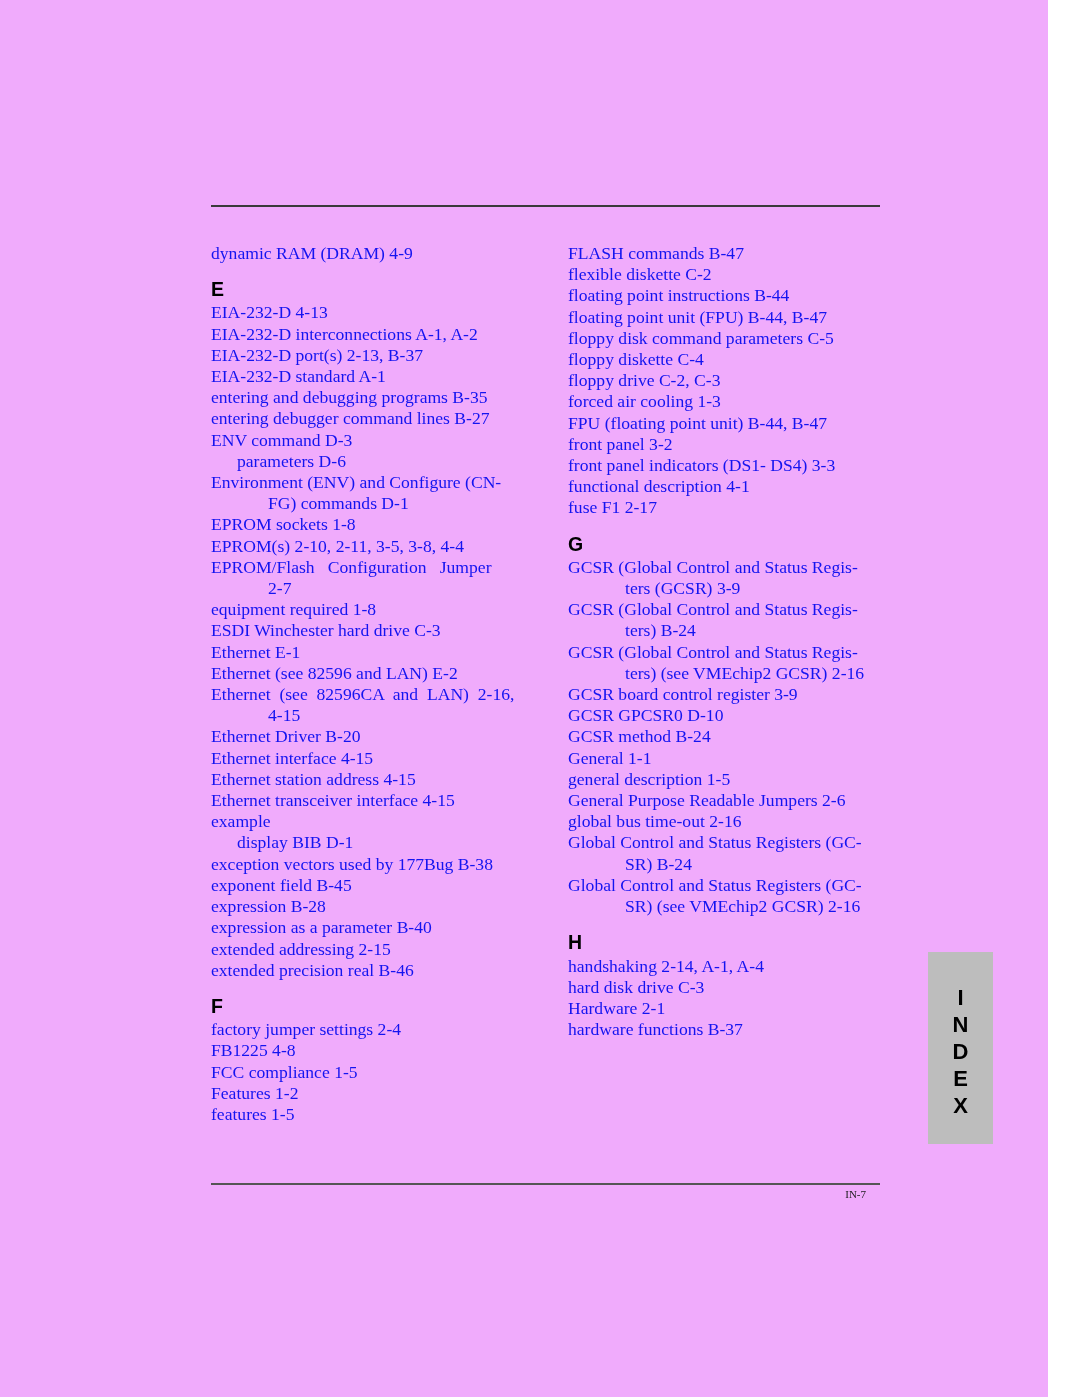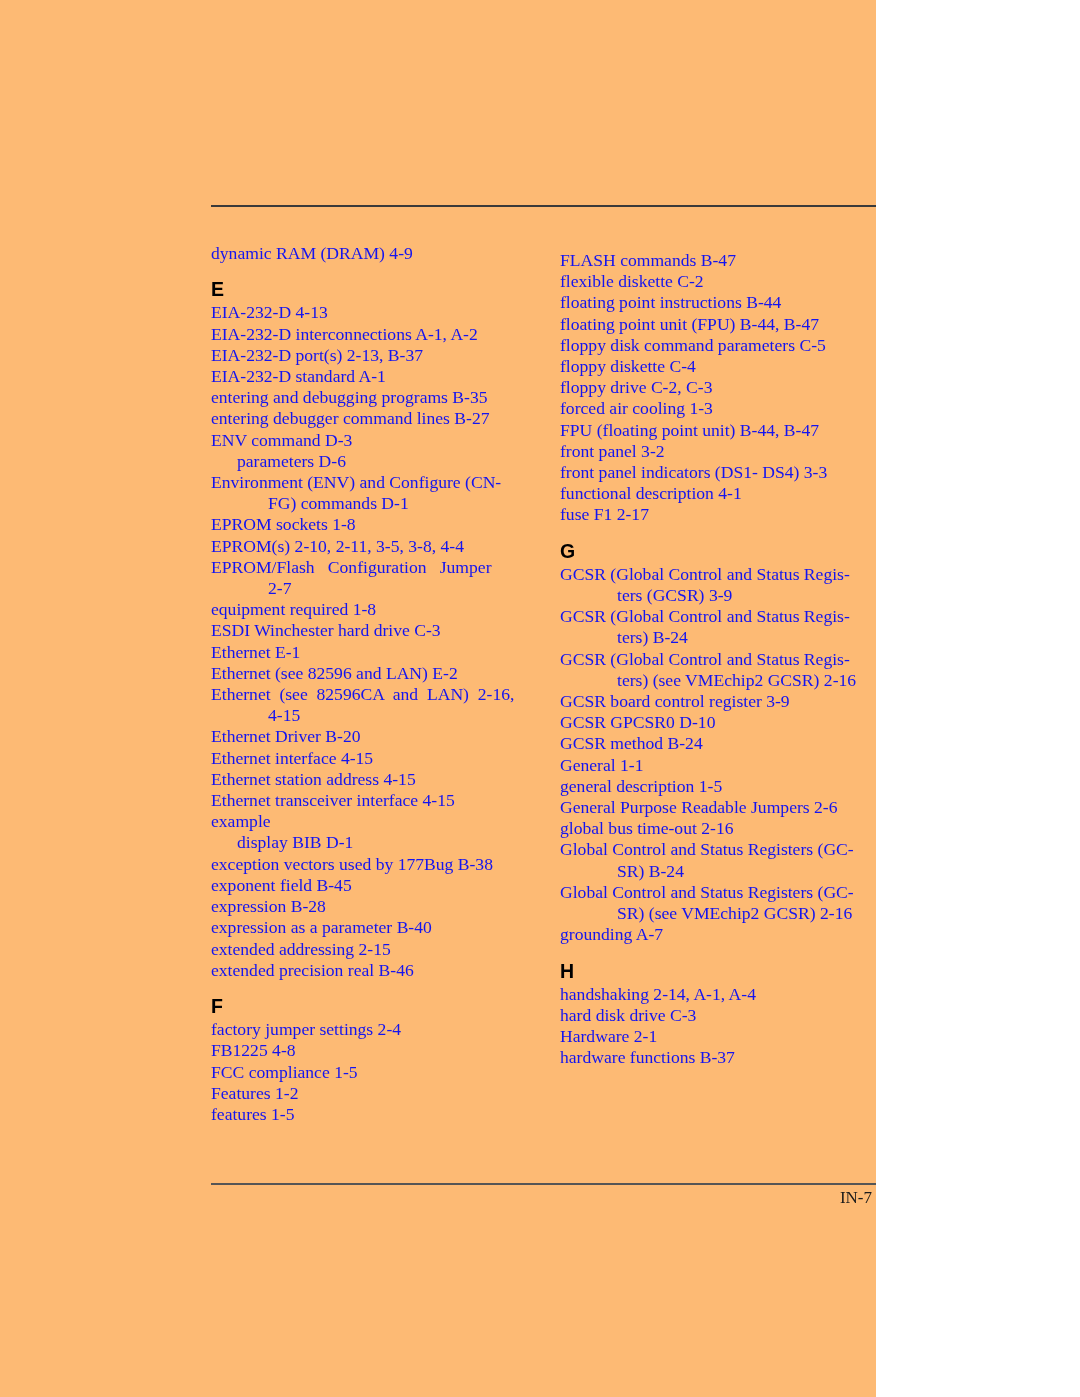--- a/index.html
+++ b/index.html
@@ -6,23 +6,23 @@
   html, body {
     margin: 0;
     padding: 0;
     background: #ffffff;
   }
   body {
     font-family: "Liberation Serif", serif;
   }
   .page {
     position: relative;
-    width: 876px;
+    width: 1048px;
     height: 1397px;
-    background: #fdba74;
+    background: #f0abfc;
     overflow: hidden;
   }
 
   
   .top-rule {
     position: absolute;
     left: 211px;
     top: 205px;
     width: 669px;
     height: 2px;
@@ -35,21 +35,21 @@
     left: 211px;
     top: 243px;
     width: 700px;
   }
   .col {
     position: absolute;
     top: 0;
     width: 335px;
   }
   .col-left  { left: 0px; }
-  .col-right { left: 349px; margin-top: 7px; }
+  .col-right { left: 357px; }
 
   .entry {
     color: #1414f0;
     font-size: 17.6px;
     line-height: 21.2px;
     font-family: "Liberation Serif", serif;
     white-space: pre-wrap;
     margin: 0;
     padding: 0;
   }
@@ -102,27 +102,27 @@
   .footer-rule {
     position: absolute;
     left: 211px;
     top: 1183px;
     width: 669px;
     height: 1.6px;
     background: #555555;
   }
   .footer-page {
     position: absolute;
-    left: 203px;
+    left: 197px;
     top: 1188px;
     width: 669px;
     text-align: right;
     color: #1a1a1a;
     font-family: "Liberation Serif", serif;
-    font-size: 17px;
+    font-size: 11px;
   }
 </style>
 </head>
 <body>
 
 <div class="page">
 
   <div class="top-rule"></div>
 
   <div class="columns">
@@ -193,21 +193,20 @@
         <div class="entry">GCSR GPCSR0 D-10</div>
         <div class="entry">GCSR method B-24</div>
         <div class="entry">General 1-1</div>
         <div class="entry">general description 1-5</div>
         <div class="entry">General Purpose Readable Jumpers 2-6</div>
         <div class="entry">global bus time-out 2-16</div>
         <div class="entry">Global Control and Status Registers (GC-</div>
         <div class="entry cont">SR) B-24</div>
         <div class="entry">Global Control and Status Registers (GC-</div>
         <div class="entry cont">SR) (see VMEchip2 GCSR) 2-16</div>
-        <div class="entry">grounding A-7</div>
         <div class="section-letter gap-before gap-after">H</div>
         <div class="entry">handshaking 2-14, A-1, A-4</div>
         <div class="entry">hard disk drive C-3</div>
         <div class="entry">Hardware 2-1</div>
         <div class="entry">hardware functions B-37</div>
       </div>
   </div>
 
   <div class="thumb-tab" id="thumb-tab">
       <div class="tab-letter">I</div>

